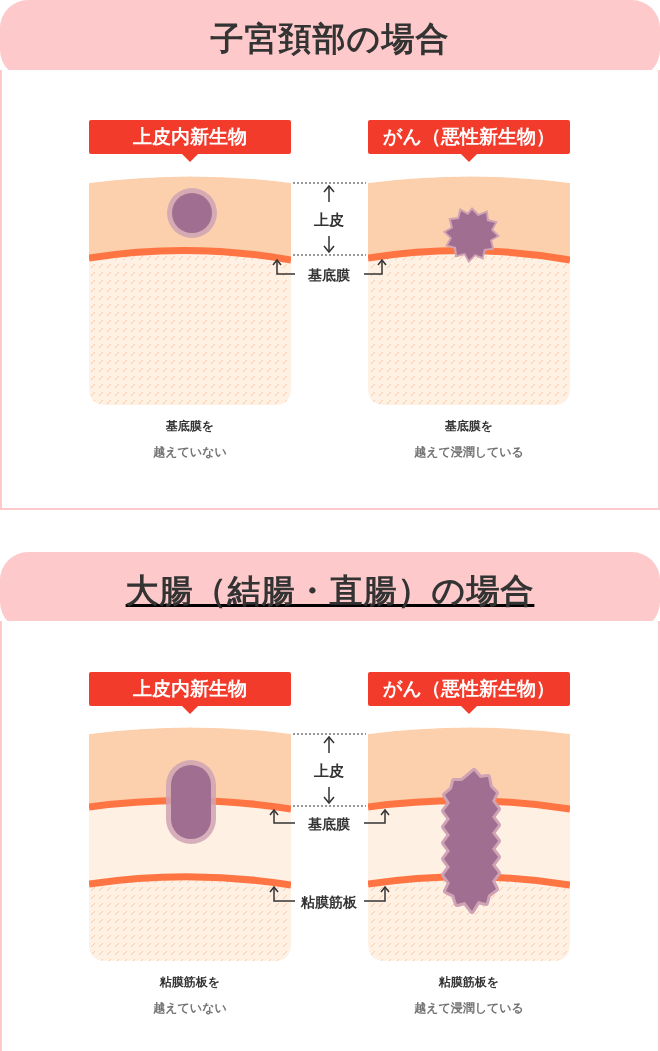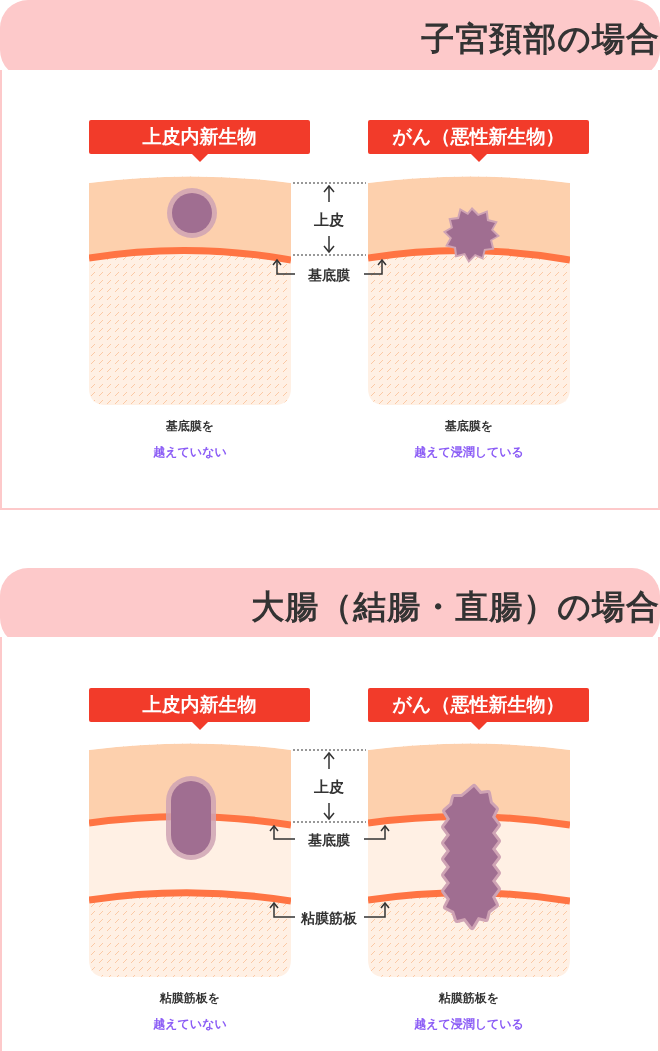--- a/index.html
+++ b/index.html
@@ -1,26 +1,26 @@
 <!DOCTYPE html>
 <html><head>
 <meta charset="utf-8">
 <style>
   html,body{margin:0;padding:0;background:#fff;}
   body{width:660px;height:1051px;position:relative;font-family:"DejaVu Sans","Liberation Sans",sans-serif;overflow:hidden;}
   .section{position:absolute;left:0;width:660px;}
-  .band{background:#fdc9ca;height:78px;display:flex;align-items:center;justify-content:flex-end;border-radius:28px;}
+  .band{background:#fdc9ca;height:78px;display:flex;align-items:center;justify-content:center;border-radius:28px;}
   .band h2{margin:0;font-size:33px;font-weight:bold;color:#333;letter-spacing:1px;}
   .card{position:absolute;left:0;width:656px;border:2px solid #fdc9ca;border-top:none;background:#fff;}
-  .tag{position:absolute;height:34px;background:#f23b2a;border-radius:2px;color:#fff;font-weight:bold;font-size:19px;display:flex;align-items:center;justify-content:center;width:221px;}
+  .tag{position:absolute;height:34px;background:#f23b2a;border-radius:2px;color:#fff;font-weight:bold;font-size:19px;display:flex;align-items:center;justify-content:center;width:202px;}
   .tag::after{content:"";position:absolute;bottom:-8px;left:50%;margin-left:-8px;border-left:8px solid transparent;border-right:8px solid transparent;border-top:8px solid #f23b2a;}
   .diagram{position:absolute;}
   .caption{position:absolute;width:202px;text-align:center;font-weight:bold;font-size:12px;line-height:26px;}
   .caption .l1{color:#333;}
-  .caption .l2{color:#8b5cf6;}
+  .caption .l2{color:#737373;}
   svg text{font-family:"DejaVu Sans","Liberation Sans",sans-serif;font-weight:bold;}
 </style>
 </head>
 <body>
 
 <div class="section" style="top:0;">
   <div class="band">
     <h2>子宮頚部の場合</h2>
   </div>
   <div class="card" style="top:70px;height:438px;">
@@ -84,21 +84,21 @@
       <div class="l1">基底膜を</div>
       <div class="l2">越えていない</div>
     </div>
     <div class="caption" style="left:366px;top:343px;">
       <div class="l1">基底膜を</div>
       <div class="l2">越えて浸潤している</div>
     </div>
   </div>
 </div>
 
-<div class="section" style="top:568px;">
+<div class="section" style="top:552px;text-decoration:underline;">
   <div class="band">
     <h2>大腸（結腸・直腸）の場合</h2>
   </div>
   <div class="card" style="top:69px;height:440px;">
 
     <div class="tag" style="left:87px;top:51px;">上皮内新生物</div>
     <div class="tag" style="left:366px;top:51px;">がん（悪性新生物）</div>
 
     <svg class="diagram" style="left:0;top:0;" width="656" height="345" viewBox="0 0 656 345">
       <defs>

